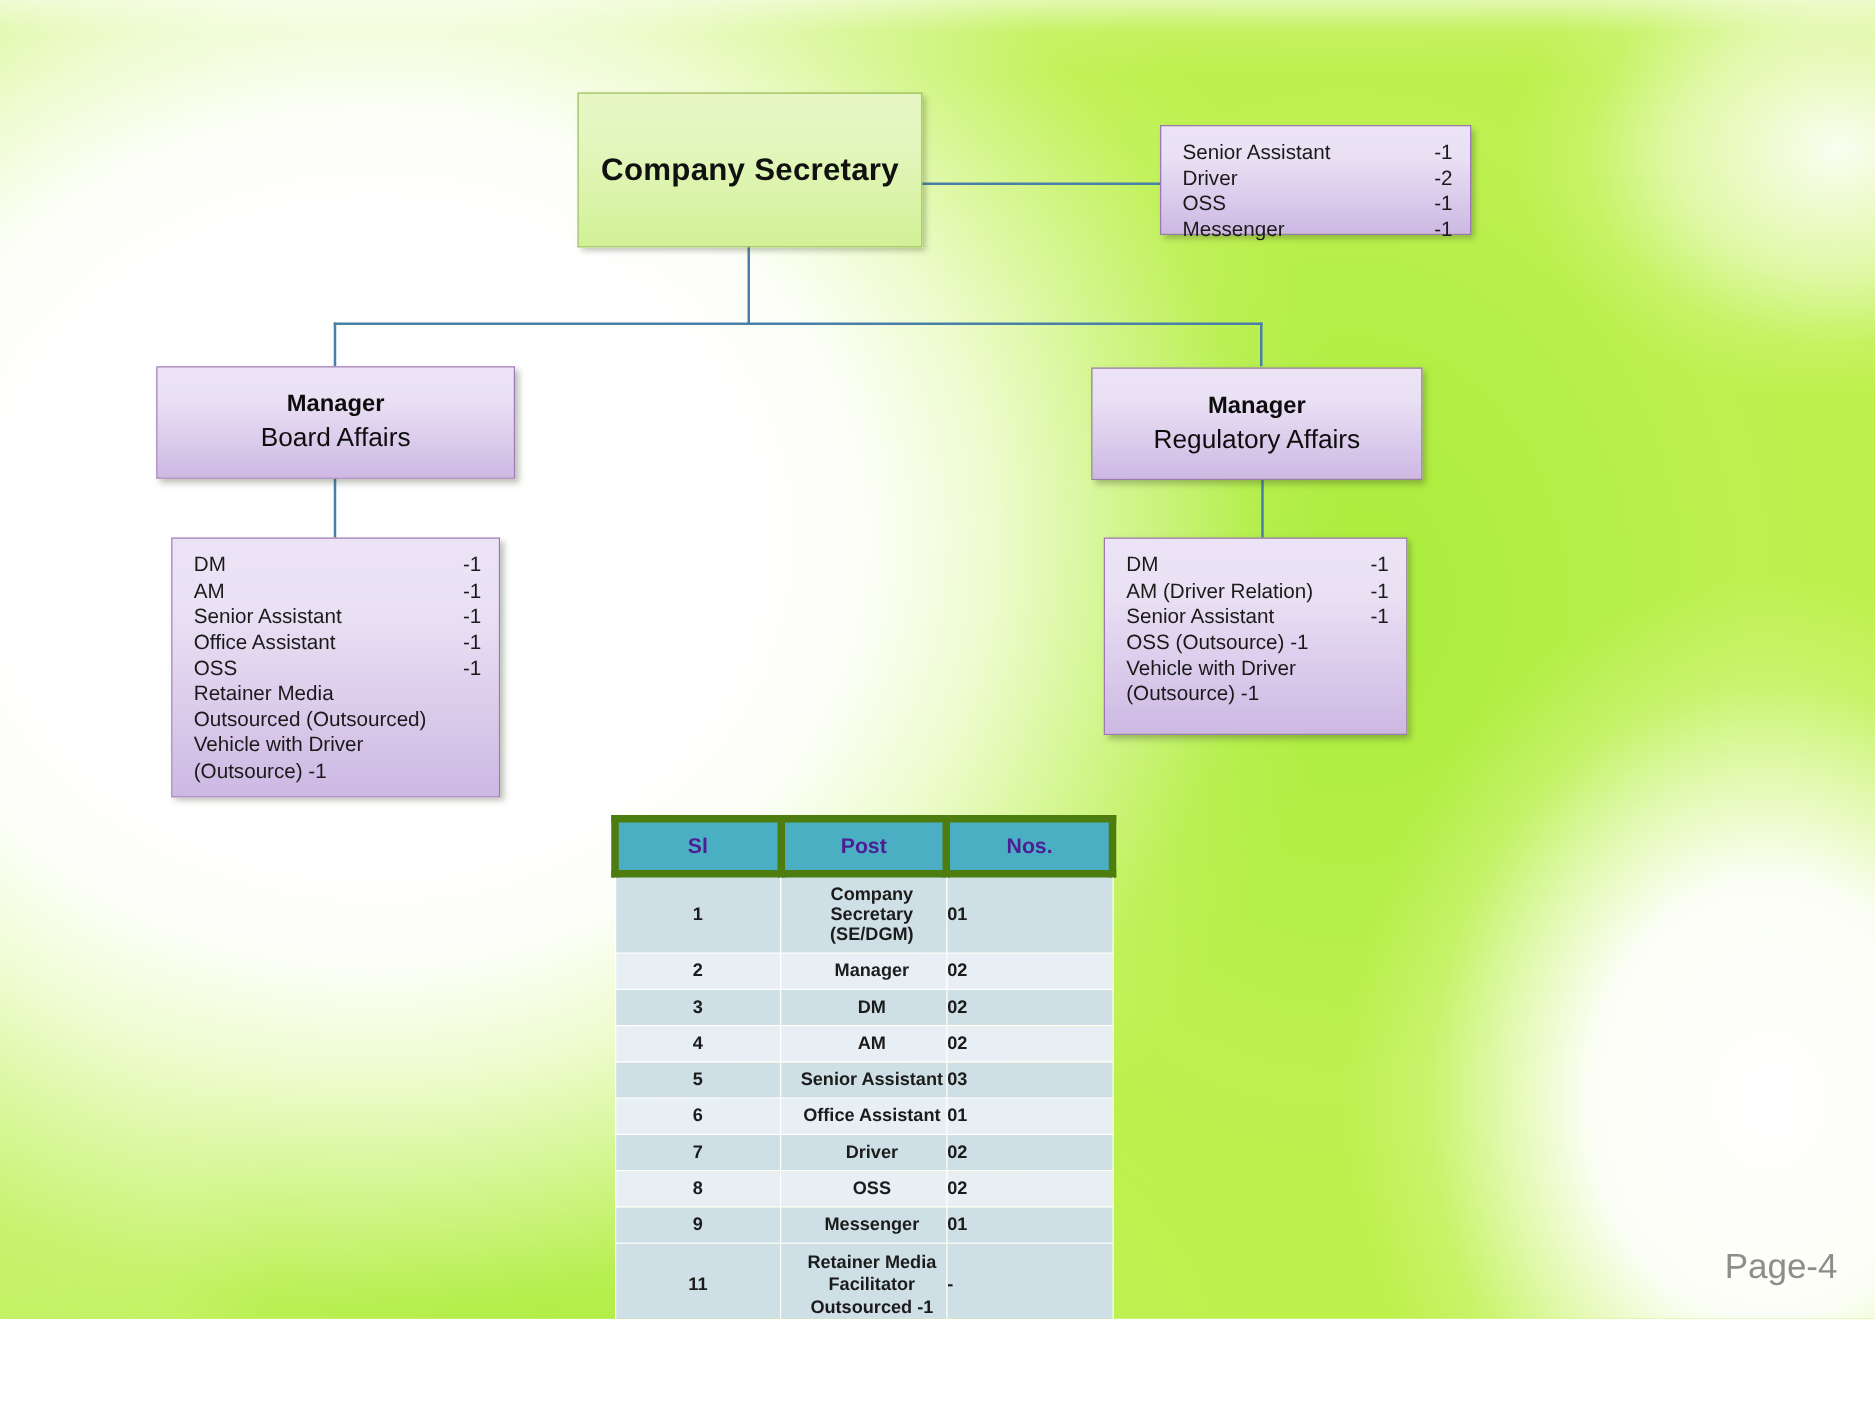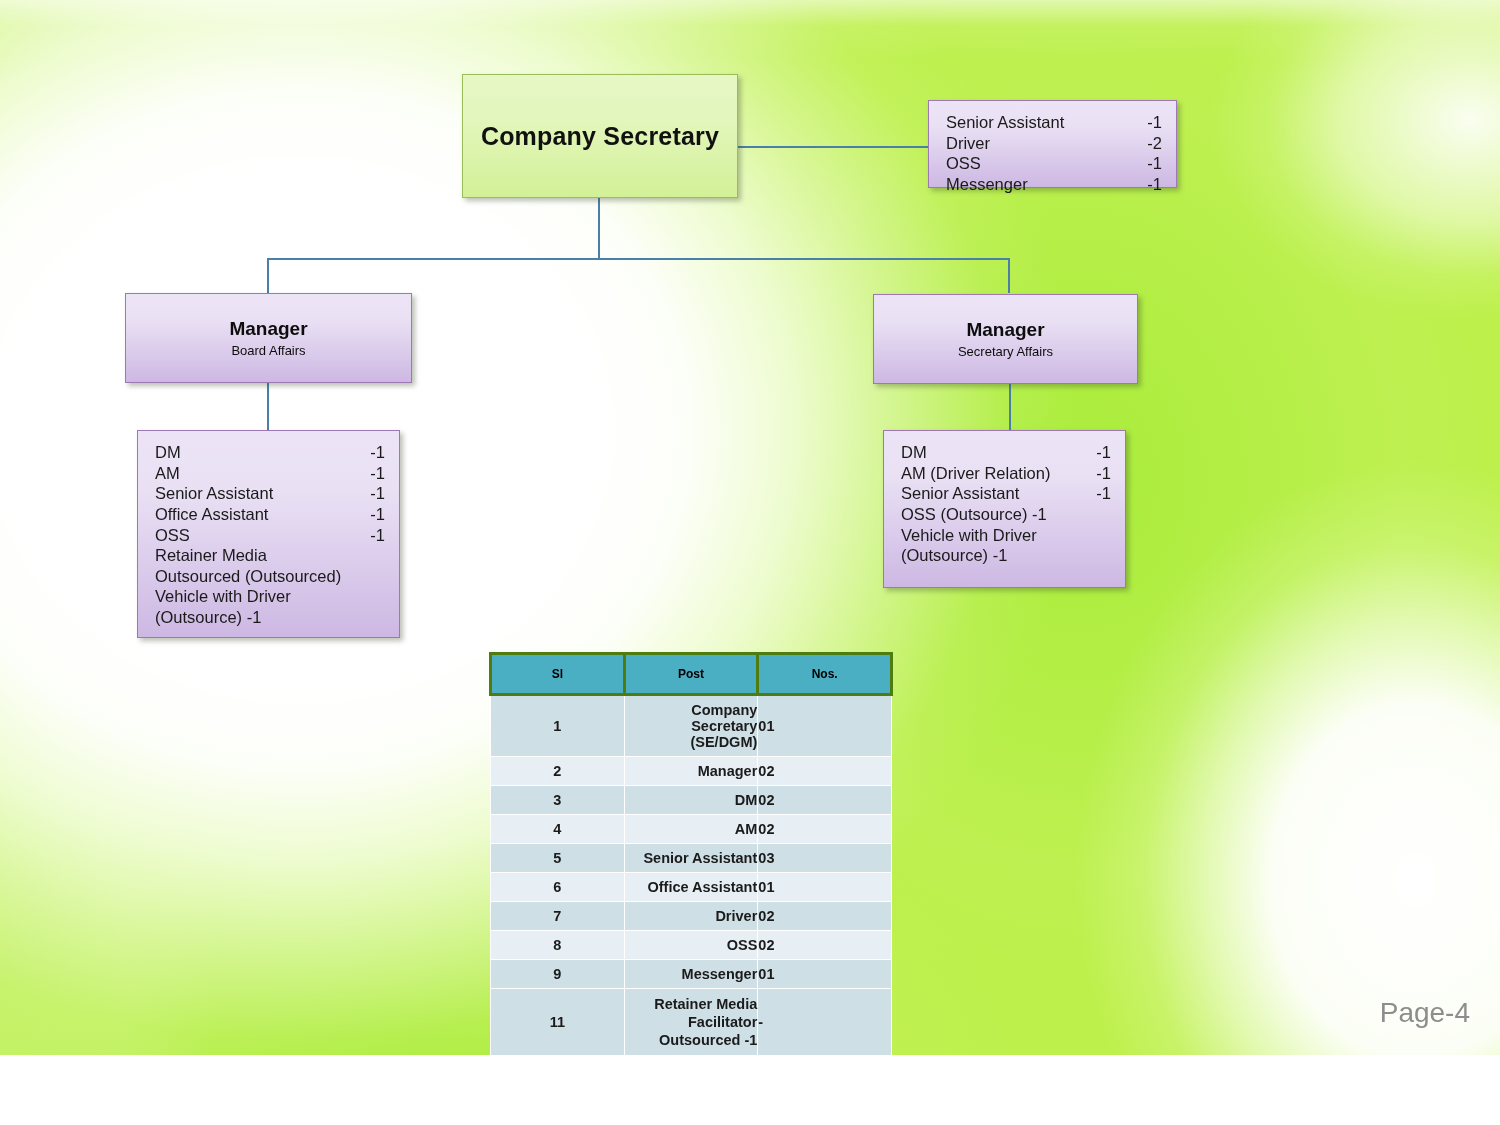--- a/index.html
+++ b/index.html
@@ -111,21 +111,21 @@
     align-items: center;
     justify-content: center;
   }
   .mgr-title {
     font-size: 19px;
     font-weight: bold;
     color: #0d0d0d;
     line-height: 1.35;
   }
   .mgr-sub {
-    font-size: 13px;
+    font-size: 21px;
     color: #0d0d0d;
     line-height: 1.35;
   }
 
   .staff-list {
     padding: 11px 14px 10px 17px;
     font-size: 16.5px;
     color: #1a1a1a;
     line-height: 1.25;
   }
@@ -147,34 +147,34 @@
   }
   table.posts {
     border-collapse: collapse;
     width: 404px;
     table-layout: fixed;
     font-size: 14.5px;
     color: #1b1b1b;
   }
   table.posts th {
     background: #4bafc4;
-    color: #000000;
+    color: #4c1d95;
     font-weight: bold;
-    font-size: 12px;
+    font-size: 17px;
     height: 36px;
-    border: 3px solid #4d7c0f;
+    border: 6px solid #4d7c0f;
     text-align: center;
   }
   table.posts td {
     border: 1px solid #ffffff;
     padding: 6px 0;
     font-weight: bold;
   }
   table.posts td.sl  { text-align: center; width: 48px; }
-  table.posts td.post{ text-align: right; padding-left: 13px; }
+  table.posts td.post{ text-align: center; padding-left: 13px; }
   table.posts td.nos { width: 100px; }
   tr.odd  td { background: #cfdfe6; }
   tr.even td { background: #e7eef4; }
   td.two-line { line-height: 1.25; }
 
   
   .page-num {
     position: absolute;
     right: 30px;
     bottom: 26px;
@@ -264,21 +264,21 @@
       </div>
       <div class="staff-line">Retainer Media</div>
       <div class="staff-line">Outsourced (Outsourced)</div>
       <div class="staff-line">Vehicle with Driver</div>
       <div class="staff-line">(Outsource) -1</div>
     </div>
   </div>
 
   <div class="node node-purple mgr-box" style="left:873px; top:294px; width:265px; height:90px;">
     <div class="mgr-title">Manager</div>
-    <div class="mgr-sub">Secretary Affairs</div>
+    <div class="mgr-sub">Regulatory Affairs</div>
   </div>
 
   <div class="node node-purple" style="left:883px; top:430px; width:243px; height:158px;">
     <div class="staff-list">
       <div class="staff-row">
         <span class="lbl">DM</span>
         <span class="num">-1</span>
       </div>
       <div class="staff-row">
         <span class="lbl">AM (Driver Relation)</span>

